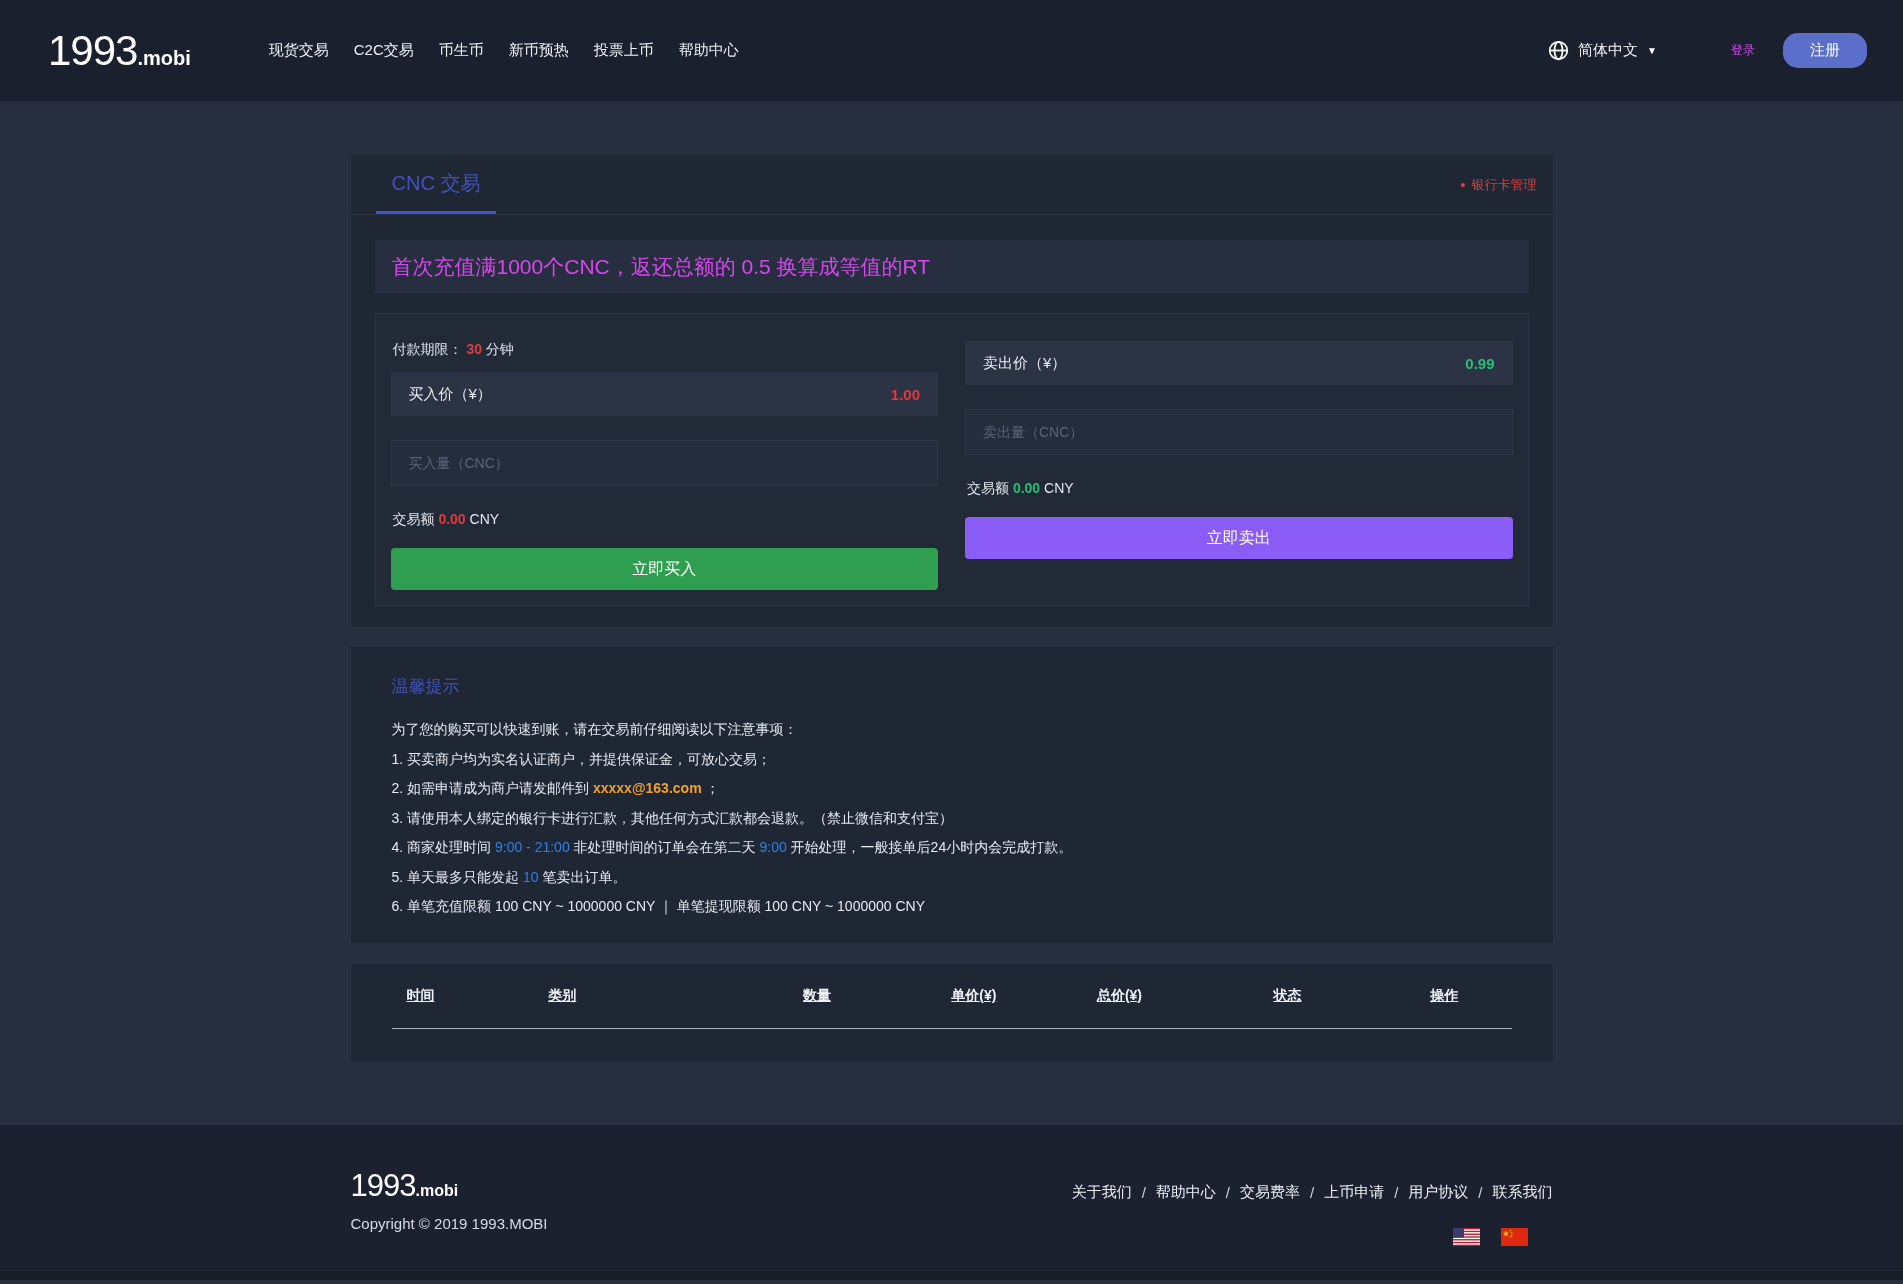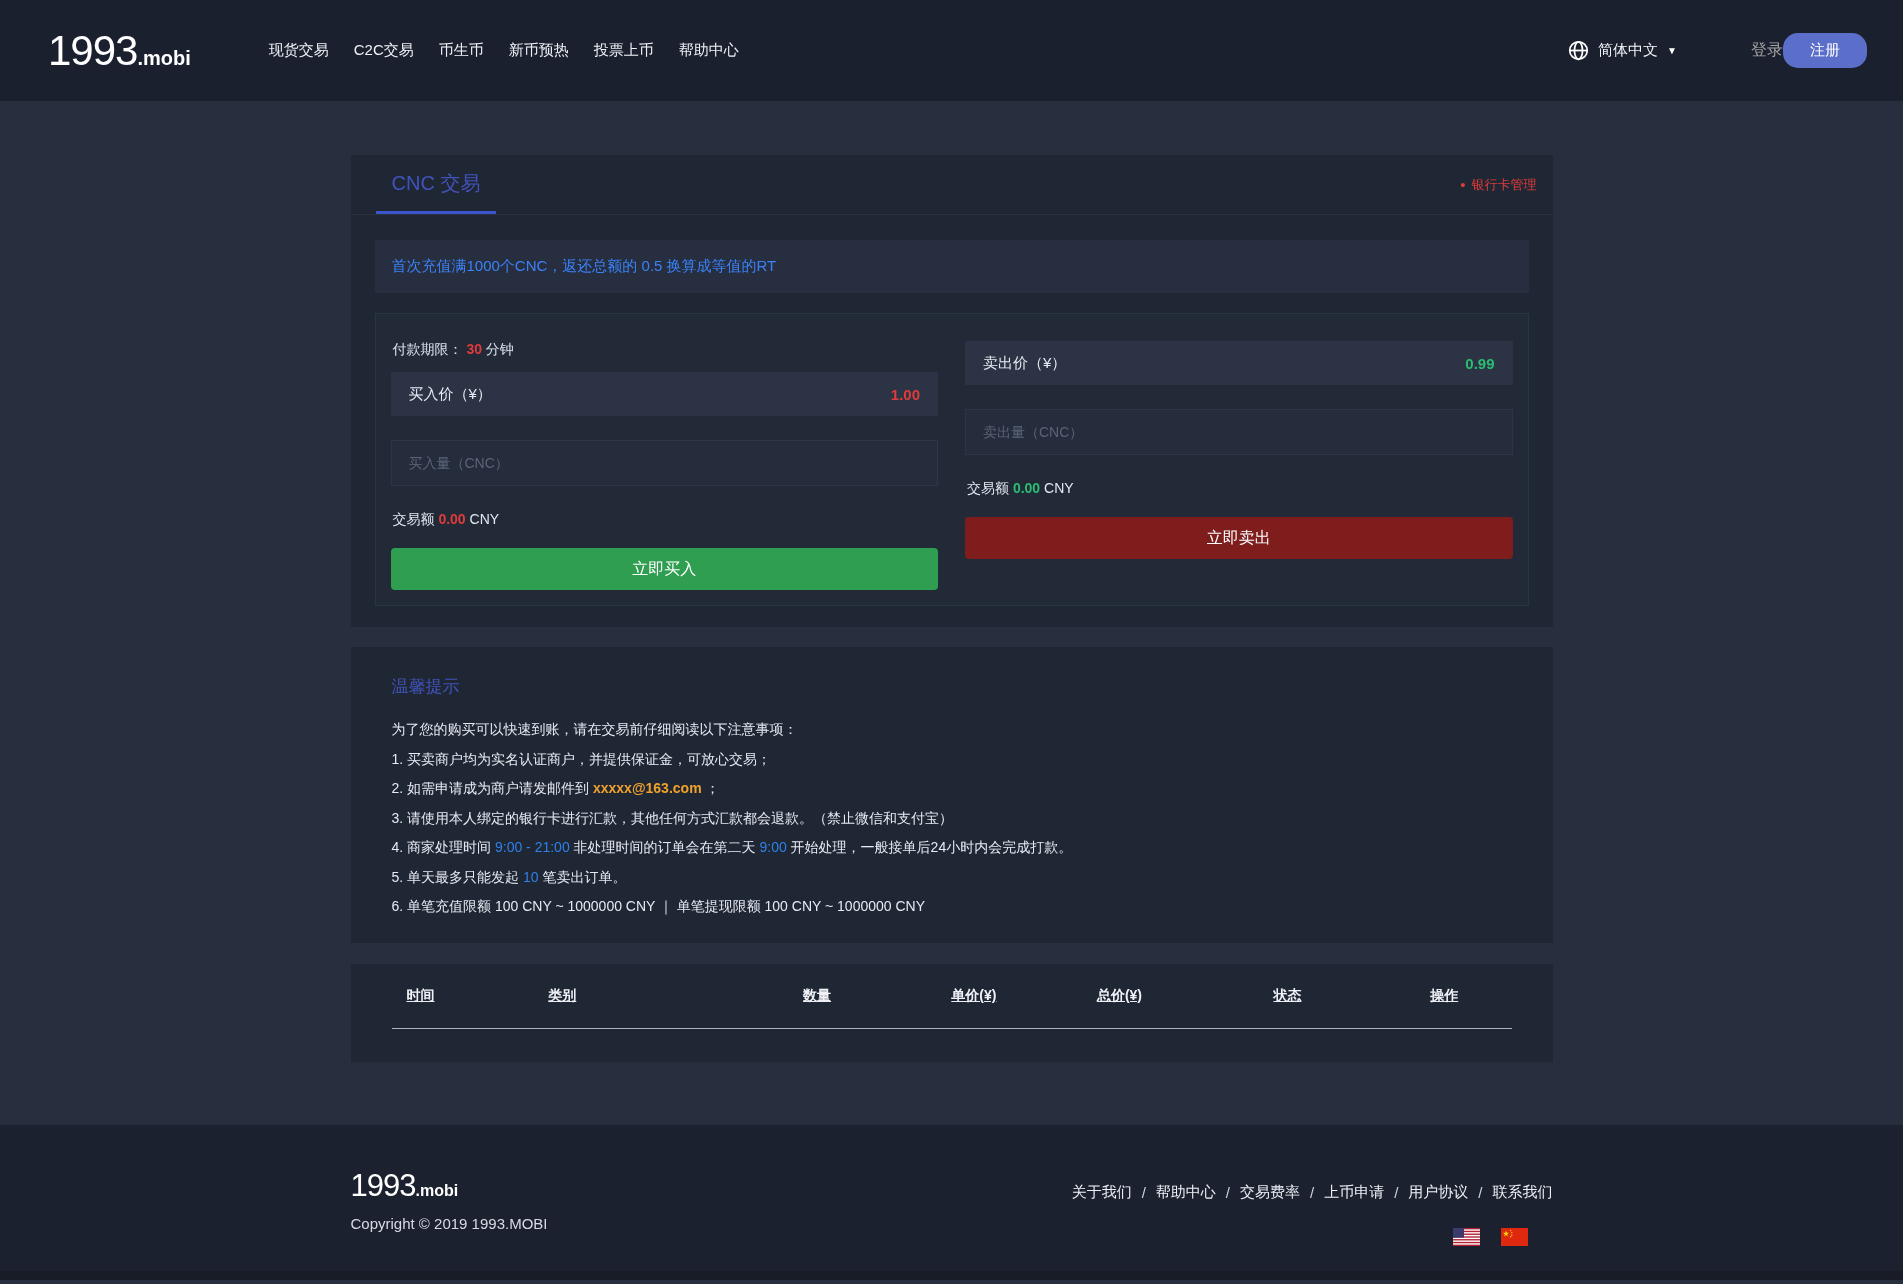--- a/index.html
+++ b/index.html
@@ -17,47 +17,47 @@
   .logo { display:flex; align-items:baseline; color:#fff; }
   .logo-big { font-size:42px; font-weight:normal; line-height:1; letter-spacing:-1px; }
   .logo-small { font-size:20px; font-weight:bold; }
   .nav-links { display:flex; gap:25px; margin-left:78px; flex:1; }
   .nav-links a { color:#eef1f7; font-size:15px; cursor:pointer; white-space:nowrap; }
   .nav-right { display:flex; align-items:center; }
   .lang { display:flex; align-items:center; gap:9px; margin-right:74px; cursor:pointer; }
   .lang-label { font-size:15px; color:#f2f4f8; }
   .caret { font-size:10px; color:#fff; }
   .globe { display:flex; align-items:center; }
-  .login { font-size:16px; cursor:pointer; color:#a3a3a3; }
+  .login { font-size:12px; margin-right:28px; cursor:pointer; color:#d946ef; }
   .register { background:#5b6fca; color:#fff; border:none; border-radius:15px; width:84px; height:35px; font-size:15px; cursor:pointer; }
 
   
   main { padding-top:54px; }
   .container { width:1202px; margin:0 auto; }
   .card { background:#202734; }
 
   .card-trade { margin-bottom:20px; padding-bottom:21px; }
   .card-header { height:60px; display:flex; justify-content:space-between; align-items:stretch; padding:0 16px 0 25px; border-bottom:1px solid rgba(255,255,255,0.05); }
   .tab { display:flex; align-items:center; padding:0 16px; font-size:20px; color:#4153bb; border-bottom:3px solid #3b55cc; cursor:pointer; }
   .bank-link { display:flex; align-items:center; gap:6px; color:#e03b3b; font-size:13px; cursor:pointer; }
   .bullet { font-size:15px; line-height:1; }
 
-  .notice { margin:25px 24px 20px; height:53px; background:#262e40; display:flex; align-items:center; padding:0 17px; font-size:15px; color:#3b82f6; }
+  .notice { margin:25px 24px 20px; height:53px; background:#262e40; display:flex; align-items:center; padding:0 17px; font-size:21px; color:#d946ef; }
 
   .trade-panel { margin:0 24px; border:1px solid #2b3447; background:#222937; padding:27px 15px 15px; display:flex; gap:27px; }
   .trade-col { flex:1; min-width:0; }
   .meta-row { font-size:14px; color:#dfe4ef; margin:0 0 13px 2px; height:18px; }
   .price-row { background:#2b3345; height:44px; display:flex; align-items:center; justify-content:space-between; padding:0 18px; font-size:15px; color:#e7eaf2; }
   .price-val { font-weight:bold; }
   .qty-input { margin-top:24px; width:100%; height:46px; background:#252c3c; border:1px solid #2d3547; padding:16px 17px; font-size:14px; color:#d4d9e6; outline:none; font-family:inherit; }
   .qty-input::placeholder { color:#5c6378; }
   .total-row { margin:25px 0 19px 2px; font-size:14px; color:#e4e8f1; }
   .btn { width:100%; height:42px; border:none; border-radius:4px; color:#fff; font-size:16px; cursor:pointer; font-family:inherit; }
   .btn-buy { background:#2f9e51; }
-  .btn-sell { background:#7f1d1d; }
+  .btn-sell { background:#8b5cf6; }
 
   .red { color:#e03b3b; }
   .green { color:#2bbd72; }
   .bold { font-weight:bold; }
   .orange { color:#f0a12c; font-weight:bold; }
   .blue { color:#2e80e8; }
 
   .card-tips { margin-bottom:21px; padding:30px 41px 16px; }
   .tips-title { color:#4153bb; font-size:17px; line-height:20px; margin-bottom:23px; }
   .card-tips p { font-size:14px; line-height:19px; margin:0 0 10.5px; color:#e6eaf3; }

